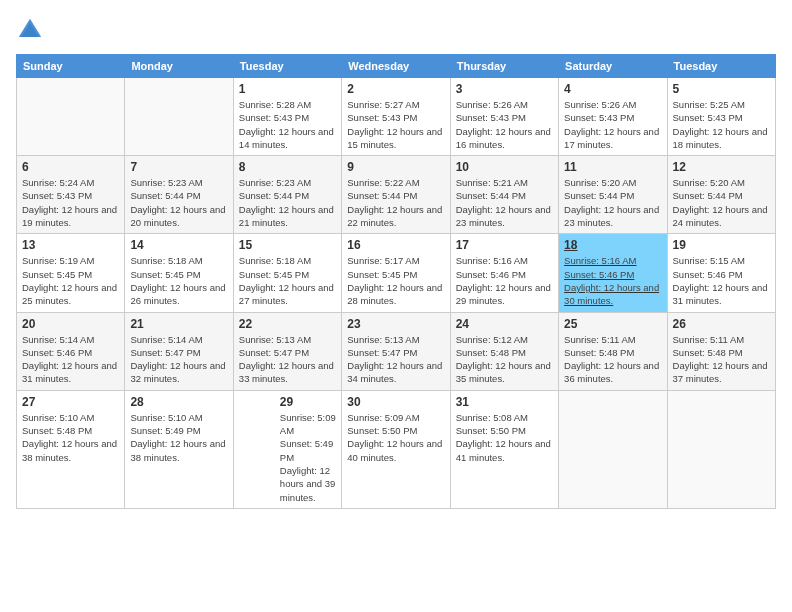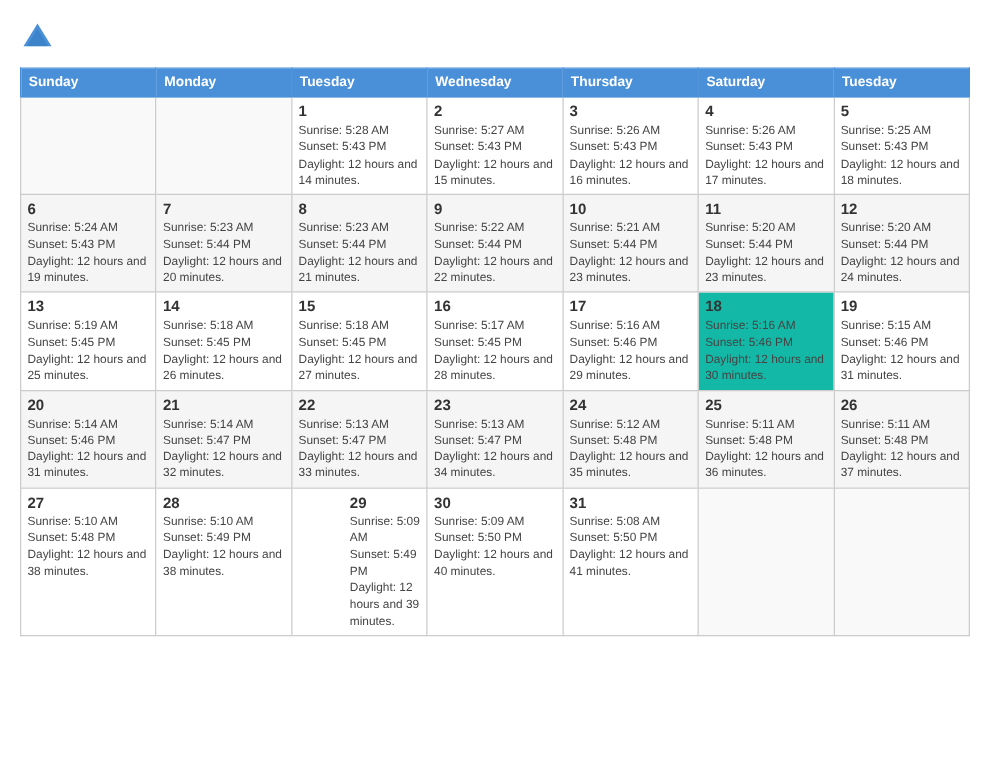--- a/index.html
+++ b/index.html
@@ -208,21 +208,21 @@
             <div class="day-info">Sunrise: 5:18 AM<br>Sunset: 5:45 PM<br>Daylight: 12 hours and 27 minutes.</div>
           </td>
           <td style="background: rgb(255, 255, 255);">
             <span class="day-num">16</span>
             <div class="day-info">Sunrise: 5:17 AM<br>Sunset: 5:45 PM<br>Daylight: 12 hours and 28 minutes.</div>
           </td>
           <td style="background: rgb(255, 255, 255);">
             <span class="day-num">17</span>
             <div class="day-info">Sunrise: 5:16 AM<br>Sunset: 5:46 PM<br>Daylight: 12 hours and 29 minutes.</div>
           </td>
-          <td style="background: #14b8a6;">
+          <td style="background: #7dd3fc; text-decoration: underline;">
             <span class="day-num">18</span>
             <div class="day-info">Sunrise: 5:16 AM<br>Sunset: 5:46 PM<br>Daylight: 12 hours and 30 minutes.</div>
           </td>
           <td style="background: rgb(255, 255, 255); margin-left: 38px;">
             <span class="day-num">19</span>
             <div class="day-info">Sunrise: 5:15 AM<br>Sunset: 5:46 PM<br>Daylight: 12 hours and 31 minutes.</div>
           </td>
         </tr>
         <tr>
           <td style="background: rgb(245, 245, 245);">

